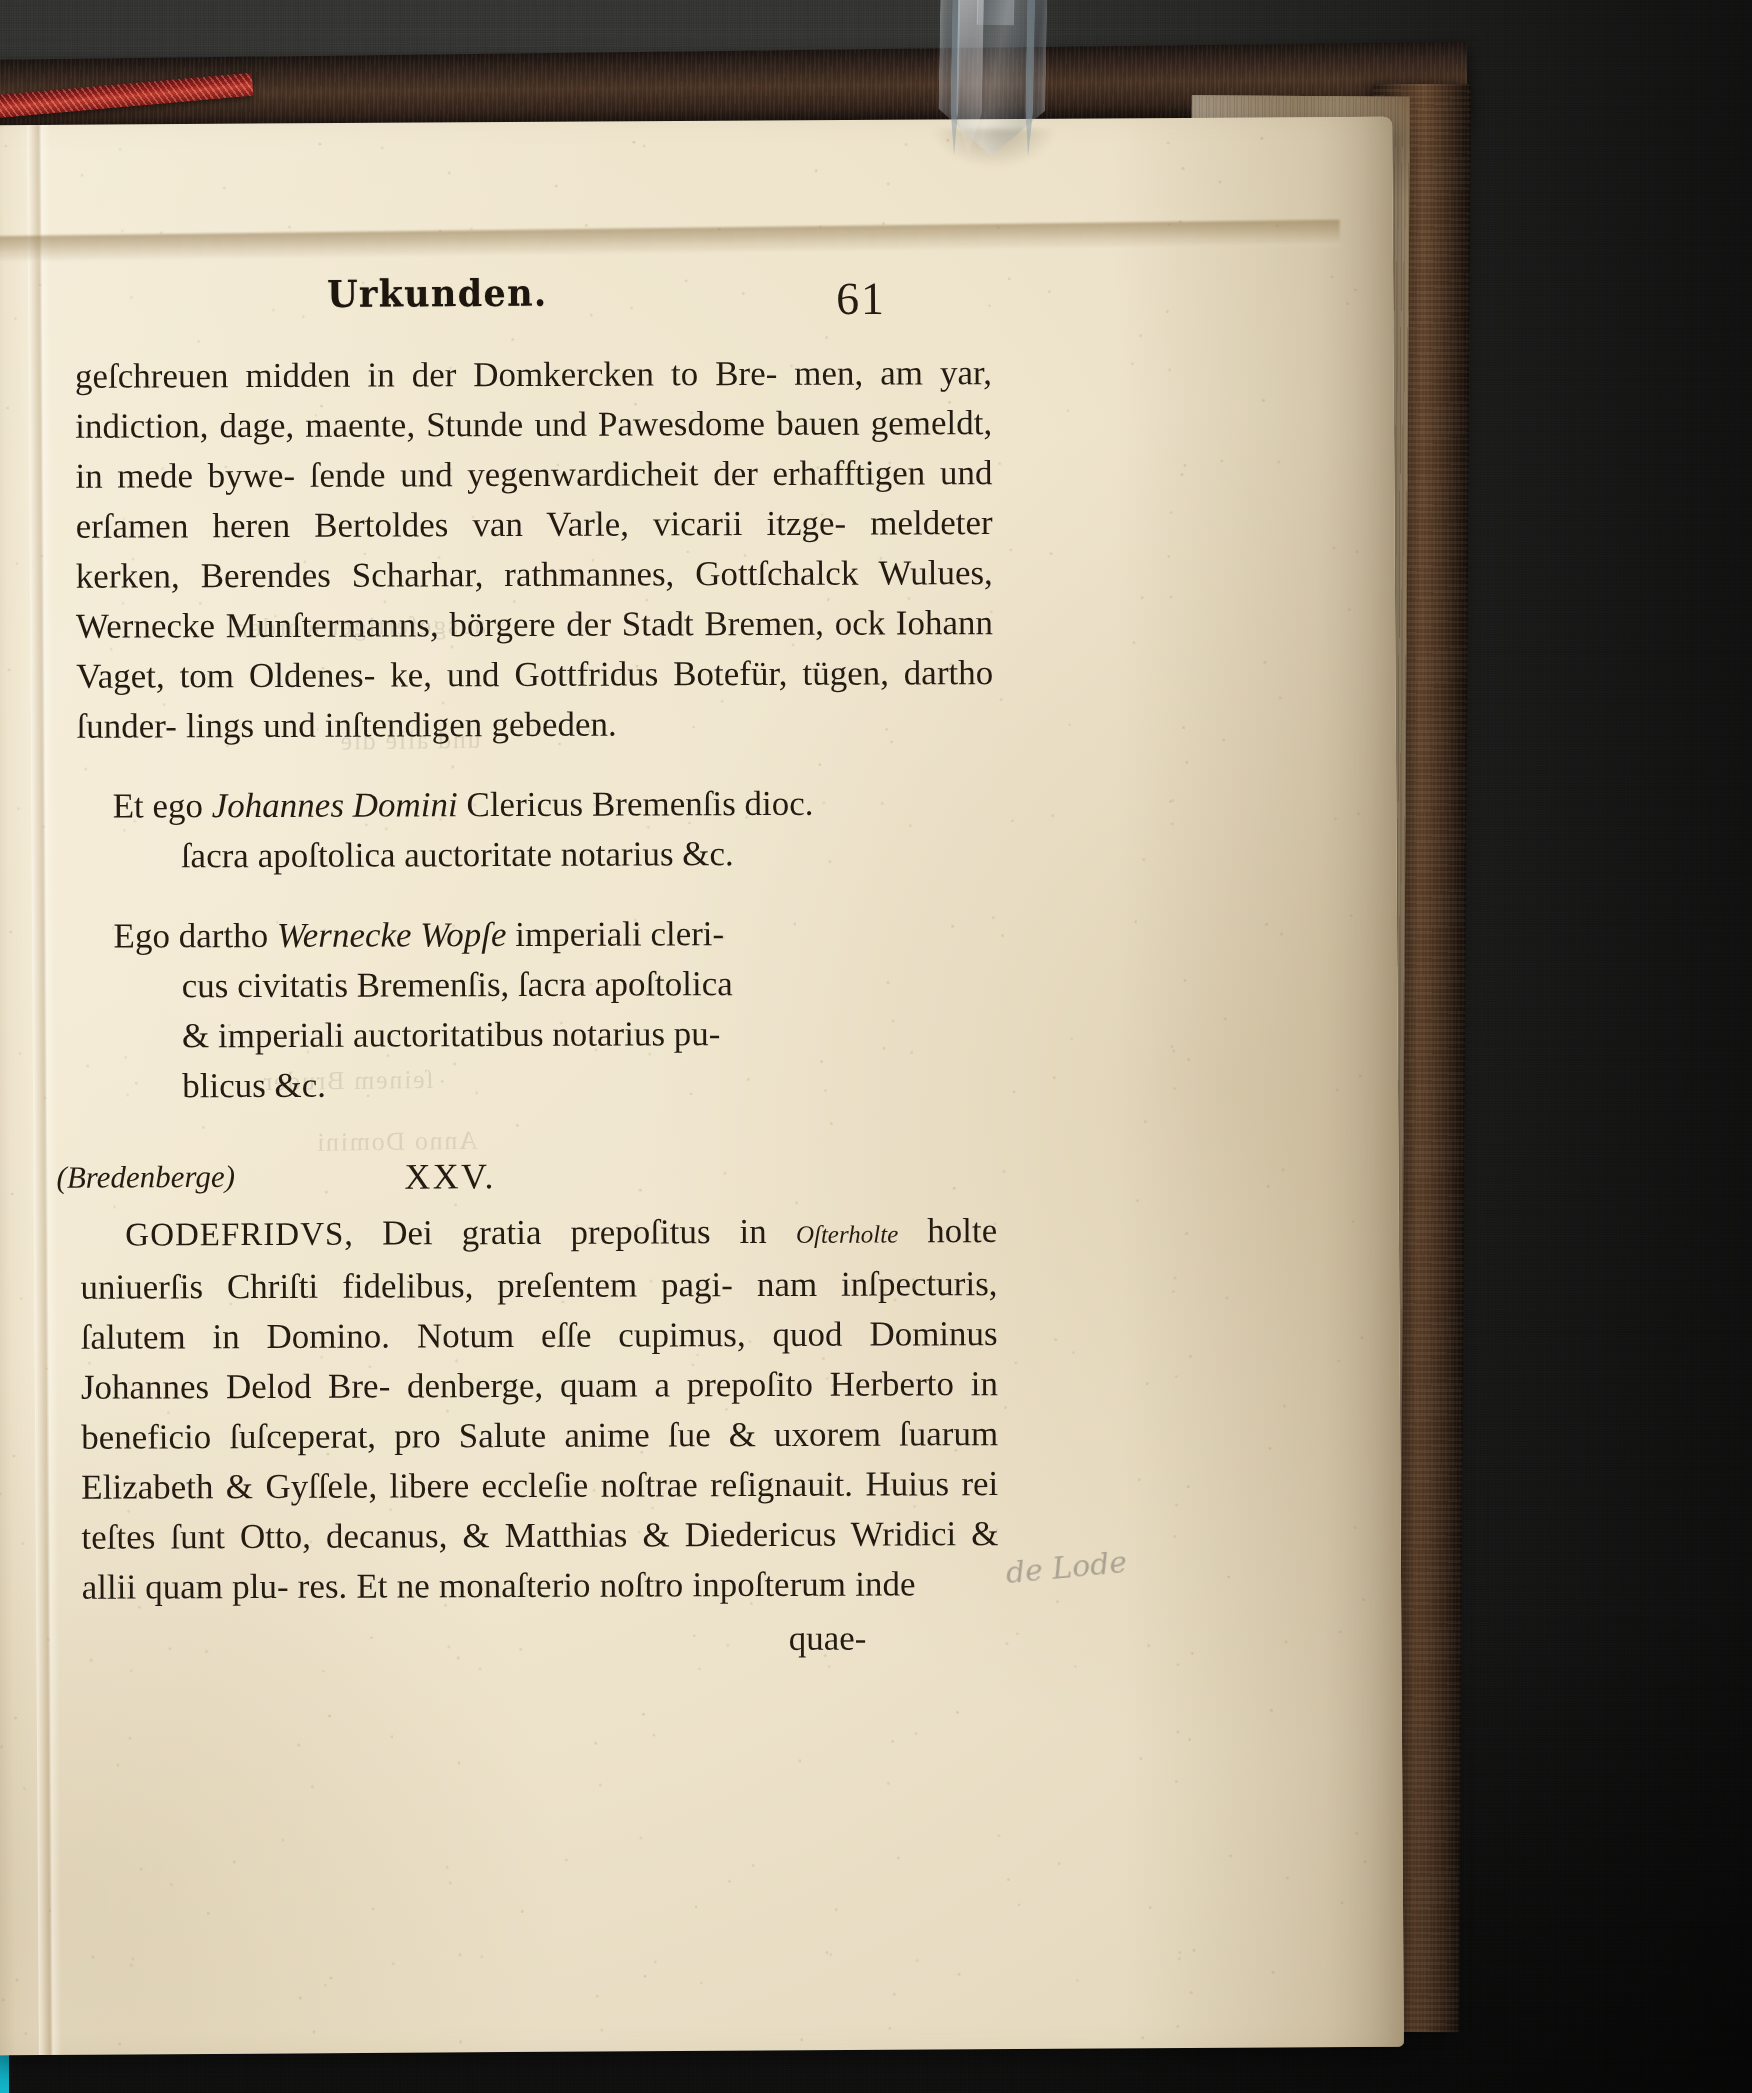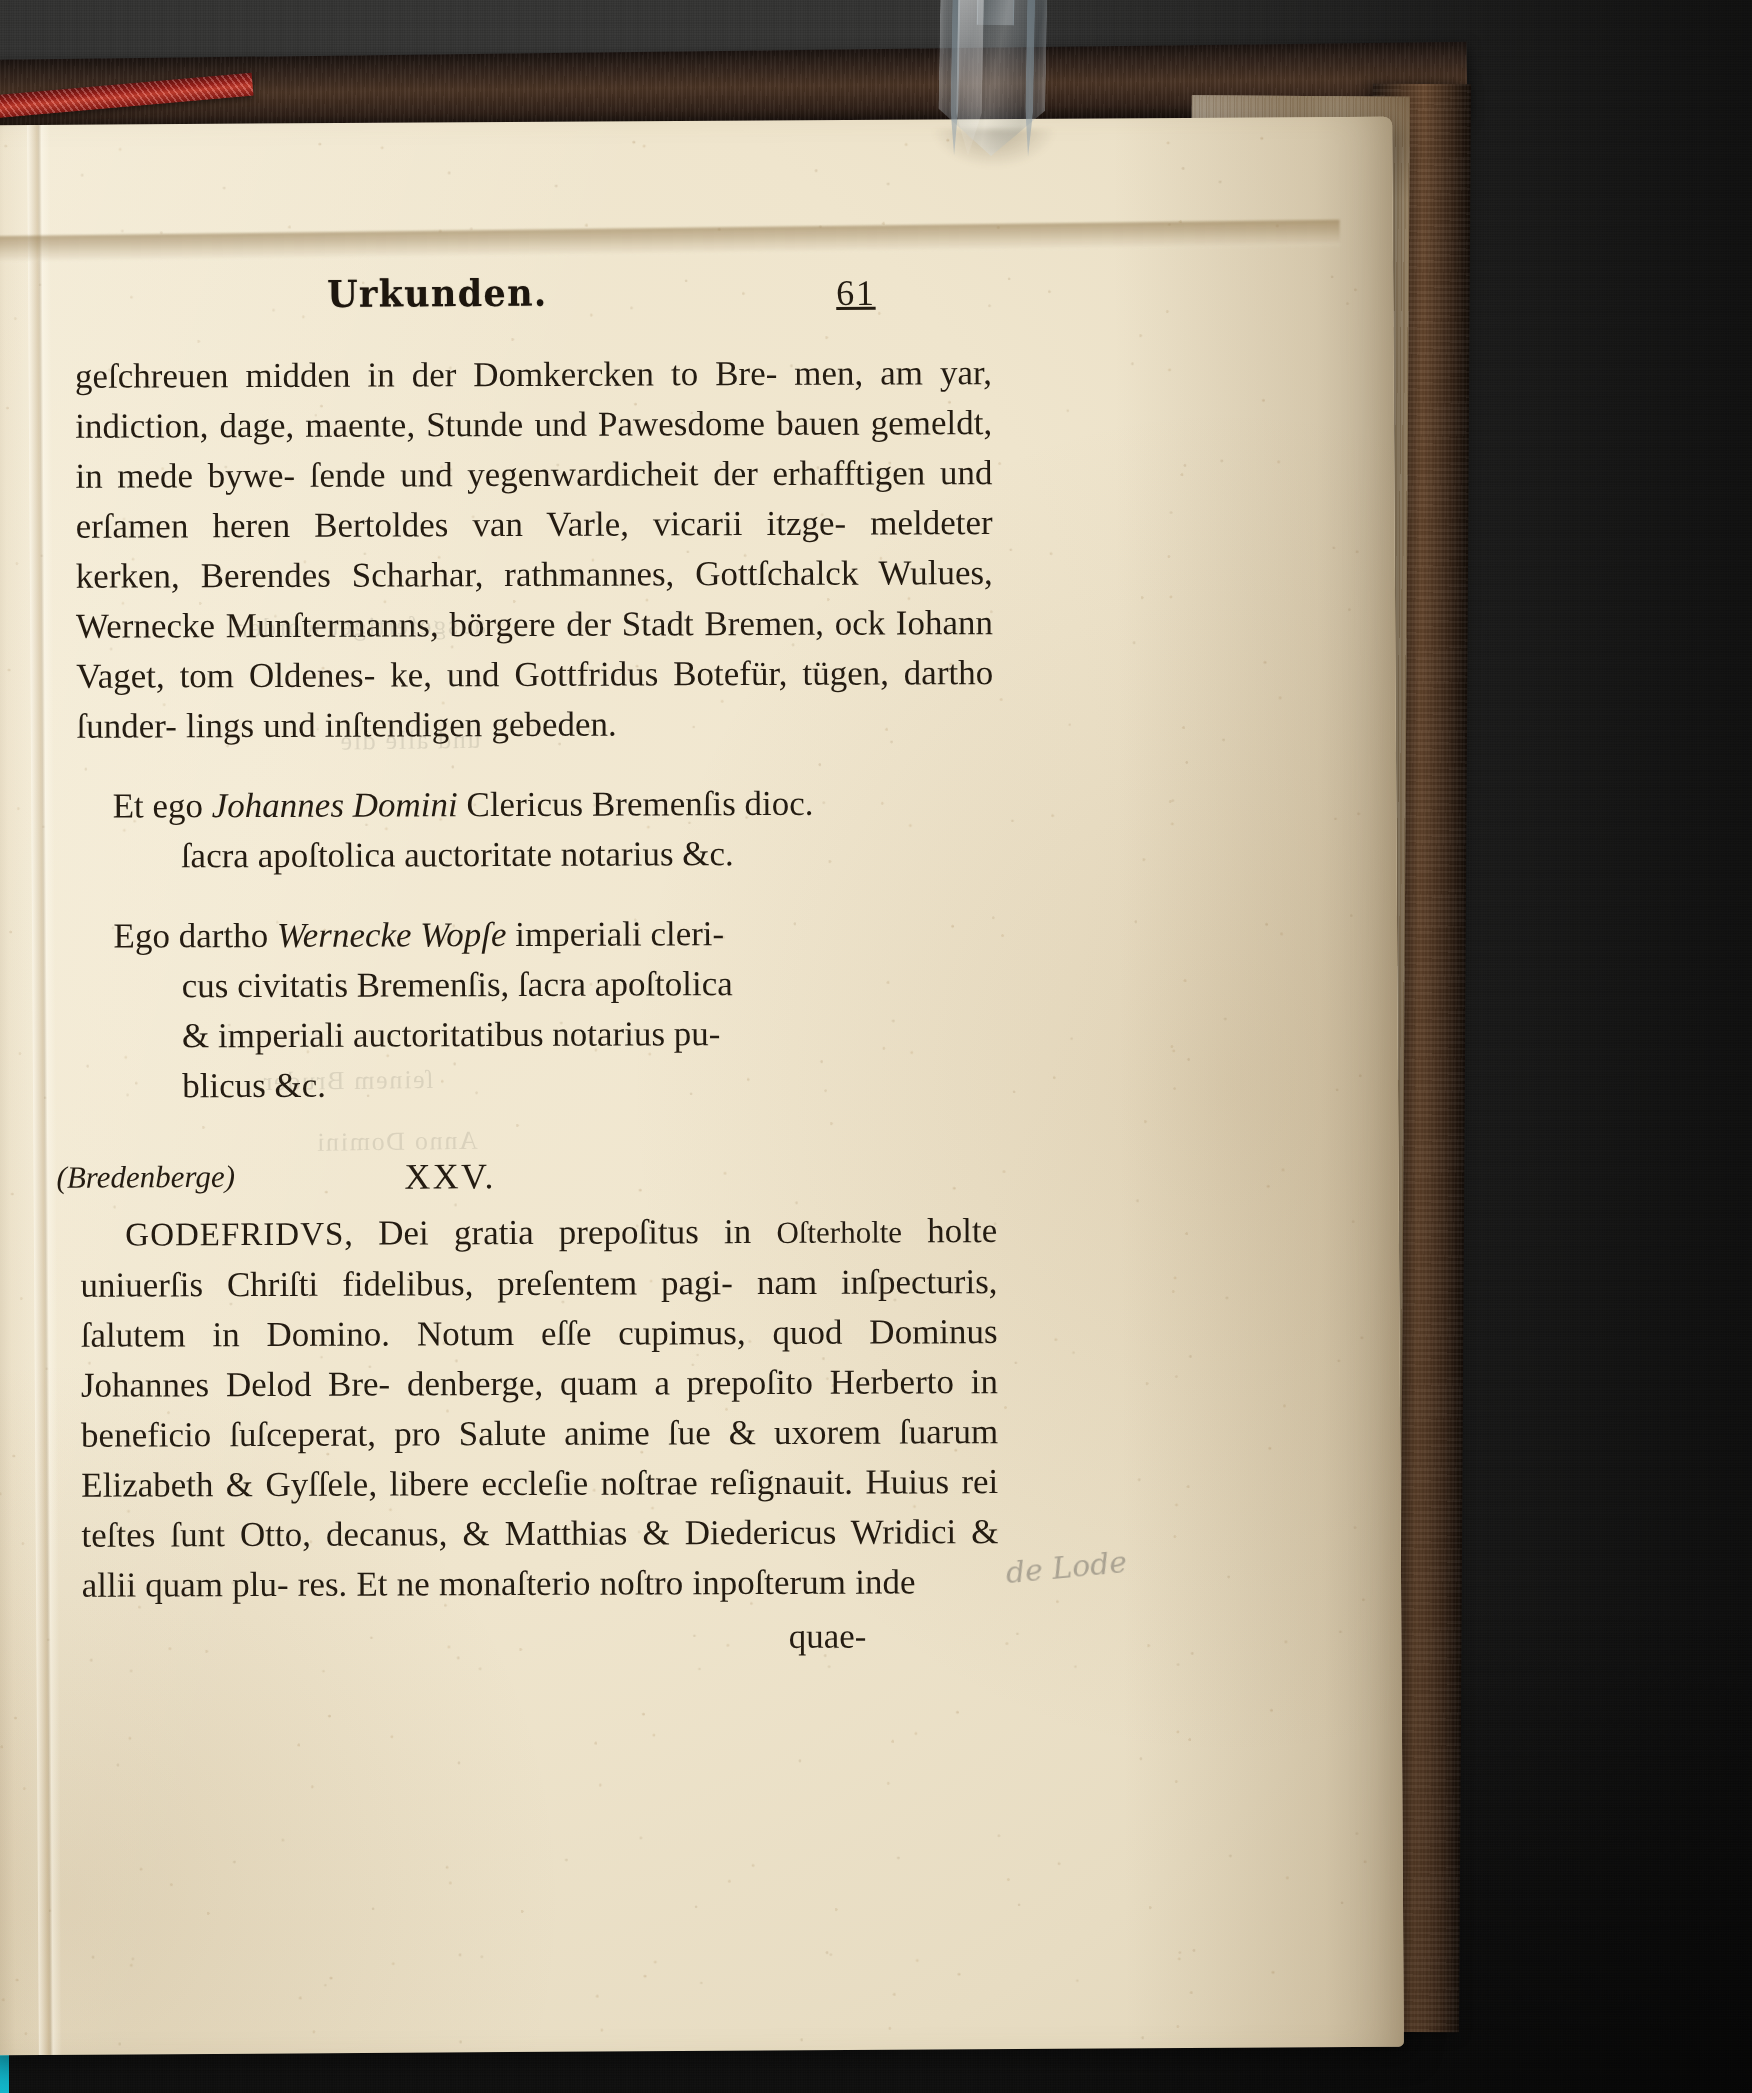--- a/index.html
+++ b/index.html
@@ -190,36 +190,35 @@
     font-family:"DejaVu Serif", serif;
     font-weight:700;
     font-size:35px;
     letter-spacing:1.3px;
     color:#1d160e;
     transform:scaleY(1.06);
     text-shadow:0 0 0.9px rgba(40,30,18,.5);
   }
   .rh-folio{
     position:absolute;left:762px;top:3.5px;
-    font-size:36px;
+    font-size:46px;
     color:#241c12;
     letter-spacing:1.7px;
-    text-decoration:underline;
   }
 
   .para{
     font-size:35px;
     line-height:50px;
     text-align:justify;
     text-align-last:left;
     margin:0 0 5.2px 0;
     color:#241c12;
     word-spacing:0.4px;
   }
-  .ital{ font-size:31px; }
+  .ital{ font-style:italic; font-size:25px; }
   .ital-lg{ font-style:italic; }
   .smallcaps{
     font-variant:small-caps;
     letter-spacing:1px;
     font-size:33px;
   }
 
   
   .formula{
     font-size:35px;

